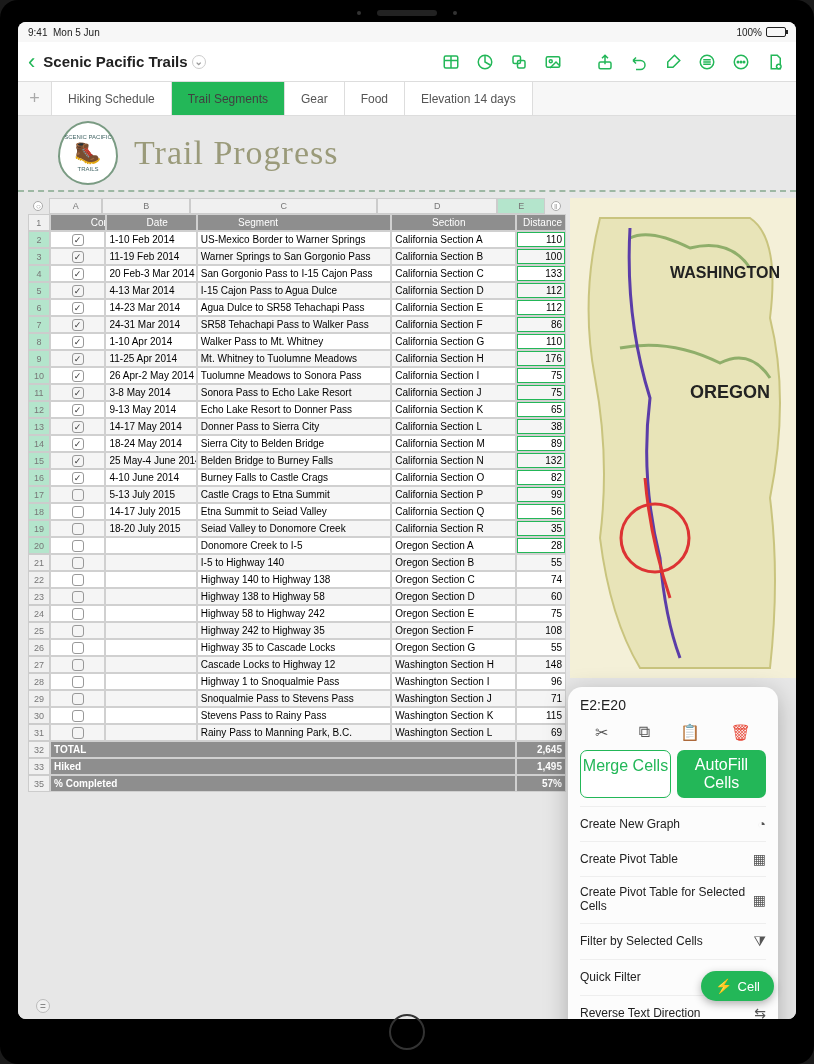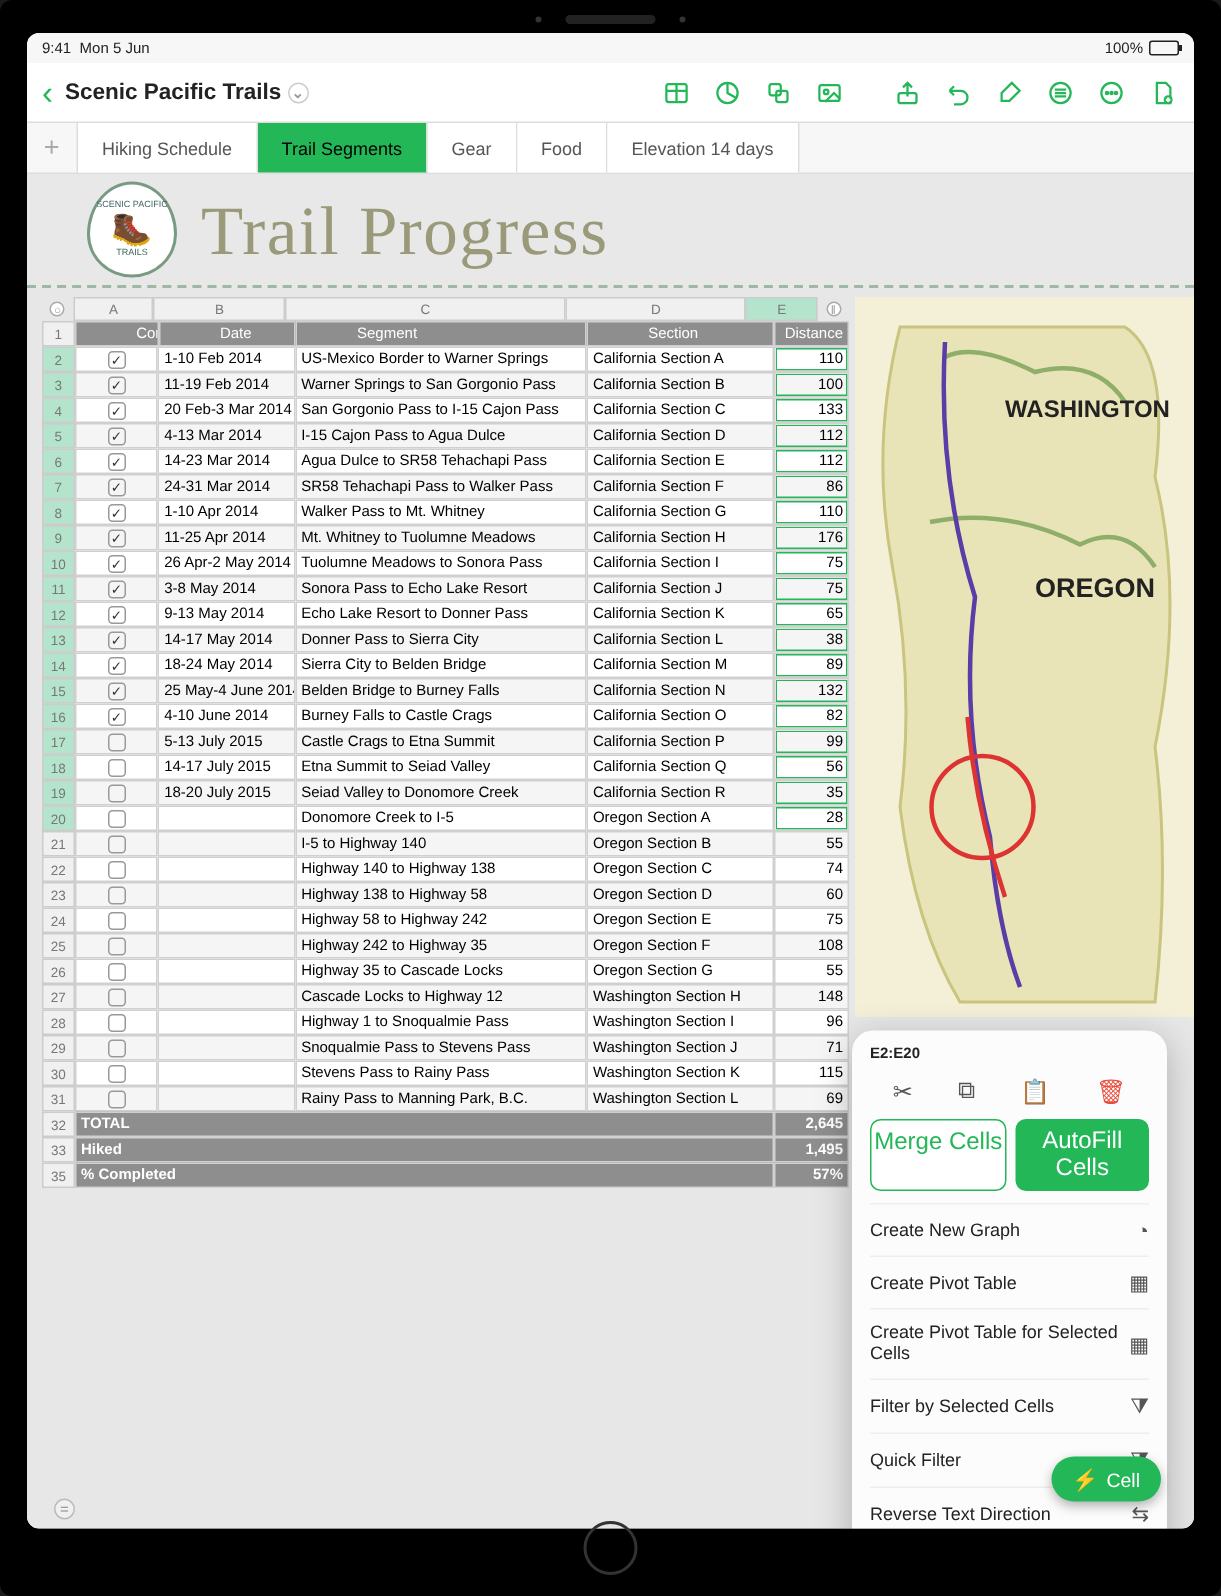--- a/index.html
+++ b/index.html
@@ -1,17 +1,17 @@
 <!DOCTYPE html>
 <html><head>
 <meta charset="utf-8">
 <style>
 * { margin: 0; padding: 0; box-sizing: border-box; font-family: -apple-system, "Helvetica Neue", Arial, sans-serif; }
 body { background: #1a1a1a; display: flex; justify-content: center; align-items: center; width: 814px; height: 1064px; }
-.device { width: 814px; height: 1064px; background: #000; border-radius: 8px; padding: 22px 18px 45px 18px; position: relative; }
+.device { width: 814px; height: 1064px; background: #000; border-radius: 18px; padding: 22px 18px 45px 18px; position: relative; }
 .camera { position: absolute; top: 10px; left: 50%; transform: translateX(-50%); width: 60px; height: 6px; background: #222; border-radius: 3px; }
 .camera::before { content:""; position:absolute; left:-20px; top:1px; width:4px; height:4px; background:#333; border-radius:50%; }
 .camera::after { content:""; position:absolute; right:-20px; top:1px; width:4px; height:4px; background:#333; border-radius:50%; }
 .home { position:absolute; bottom:14px; left:50%; transform:translateX(-50%); width:36px; height:36px; border:2px solid #333; border-radius:50%; }
 .screen { width: 100%; height: 100%; background: #f0f0f0; border-radius: 8px; overflow: hidden; position: relative; display:flex; flex-direction:column; }
 
 
 .status { height: 20px; background: #f7f7f7; display: flex; justify-content: space-between; align-items:center; padding: 0 10px; font-size: 10px; color:#222; }
 .status .right { display:flex; align-items:center; gap:4px; }
 .battery { width:20px; height:10px; border:1px solid #222; border-radius:2px; position:relative; }
@@ -25,27 +25,27 @@
 .doc-title .chev { font-size:10px; color:#999; border:1px solid #ccc; border-radius:50%; width:14px; height:14px; display:inline-flex; align-items:center; justify-content:center; }
 .tb-spacer { flex:1; }
 .tb-icon { width:30px; height:30px; display:flex; align-items:center; justify-content:center; color:#23b758; cursor:pointer; }
 .tb-icon svg, .tb-icon span { width:18px; height:18px; font-size:18px; }
 .tb-sep { width:14px; }
 
 
 .tabs { height:34px; background:#f7f7f7; border-bottom:1px solid #ddd; display:flex; align-items:stretch; }
 .tab-add { width:34px; display:flex; align-items:center; justify-content:center; color:#aaa; font-size:18px; cursor:pointer; border-right:1px solid #ddd;}
 .tab { padding:0 16px; display:flex; align-items:center; font-size:12px; color:#555; border-right:1px solid #ddd; cursor:pointer; background:#fff; }
-.tab.active { background:#23b758; color:#000000; }
+.tab.active { background:#23b758; color:#404040; }
 
 
 .page-header { height:76px; background:#e8e8e8; display:flex; align-items:center; padding-left:40px; gap:16px; border-bottom:2px dashed #9eb8a4; }
 .logo-badge { width:60px; height:64px; background:#fff; border:2px solid #7a9b83; border-radius:50% 50% 50% 50% / 55% 55% 45% 45%; position:relative; display:flex; align-items:center; justify-content:center; font-size:8px; color:#466; flex-direction:column; }
 .logo-badge .hiker { font-size:22px; }
-.header-title { font-size:46px; color:#9a9a7a; font-family: Georgia, serif; font-weight:500; letter-spacing:1px; }
+.header-title { font-size:34px; color:#9a9a7a; font-family: Georgia, serif; font-weight:500; letter-spacing:1px; }
 
 
 .content { flex:1; position:relative; overflow:hidden; background:#e7e7e7; }
 .sheet-area { position:absolute; left:10px; top:6px; right:230px; bottom:8px; }
 .map-area { position:absolute; right:0; top:6px; width:226px; height:480px;margin-left:43px; }
 
 
 .col-hdrs { display:flex; height:16px; font-size:9px; color:#777; }
 .corner { width:22px; display:flex; align-items:center; justify-content:center; font-size:9px; color:#888;}
 .colh { text-align:center; border:1px solid #ccc; background:#f0f0f0; display:flex; align-items:center; justify-content:center; cursor:pointer; }
@@ -61,21 +61,21 @@
 .ck { width:12px; height:12px; border:1px solid #999; border-radius:3px; display:flex; align-items:center; justify-content:center; font-size:9px; color:#333; margin:auto; }
 .cell.selcol { box-shadow: inset 0 0 0 1px #23b758; }
 
 .w-A{width:56px}.w-B{width:92px}.w-C{width:196px}.w-D{width:126px}.w-E{width:50px}
 
 
 .map-svg { width:100%; height:100%; }
 
 
 .popover { position:absolute; right:18px; top:495px; width:210px; background:#fcfcfc; border-radius:14px; box-shadow:0 6px 24px rgba(0,0,0,0.25); padding:10px 12px 6px; font-size:12px; color:#222; }
-.popover .range { font-weight:700; font-size:10px; margin-bottom:6px; }
+.popover .range { font-weight:400; font-size:14px; margin-bottom:6px; }
 .pop-icons { display:flex; justify-content:space-around; padding:4px 0 8px; }
 .pop-icons span { font-size:16px; color:#555; cursor:pointer; }
 .pop-icons .trash{ color:#e74c3c;}
 .pop-btns { display:flex; gap:6px; margin-bottom:8px; }
 .pbtn { flex:1; text-align:center; padding:6px 0; border-radius:7px; font-size:16px; cursor:pointer; }
 .pbtn.outline { border:1px solid #23b758; color:#23b758; background:#fff; }
 .pbtn.fill { background:#23b758; color:#fff; }
 .pop-list { border-top:1px solid #eee; }
 .prow { display:flex; justify-content:space-between; align-items:center; padding:9px 0; border-bottom:1px solid #eee; cursor:pointer; }
 .prow .ico { color:#555; font-size:14px;}

